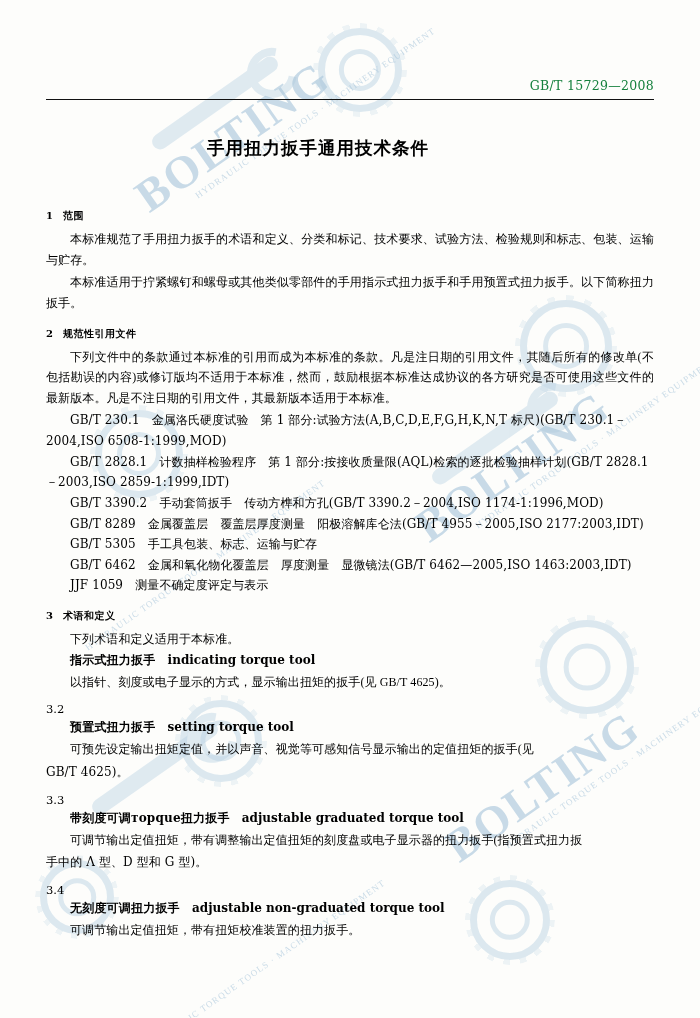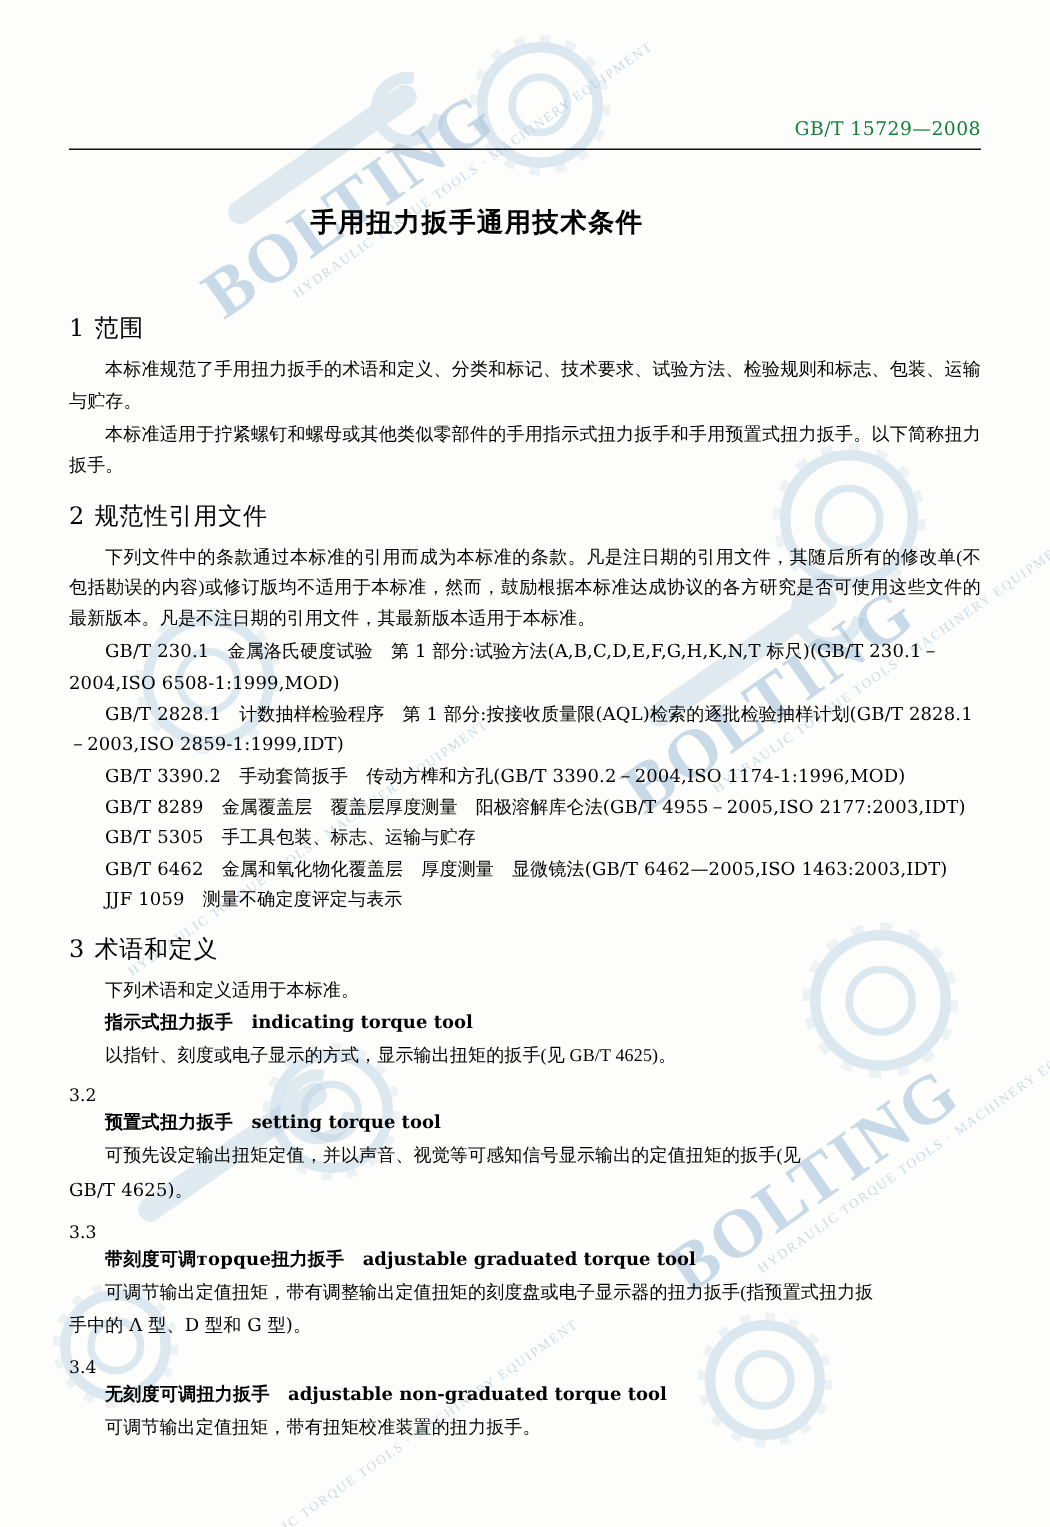--- a/index.html
+++ b/index.html
@@ -126,22 +126,22 @@
     color: #000;
   }
   .body {
     position: absolute;
     top: 196px;
     left: 46px;
     width: 608px;
     color: #000;
   }
   .sec-h {
-    font-size: 16px;
-    font-weight: normal;
+    font-size: 10px;
+    font-weight: bold;
     margin: 13px 0 6px 0;
     letter-spacing: .5px;
   }
   .sec-h .num {
     display: inline-block;
     min-width: 17px;
   }
   .num-h {
     font-size: 11.5px;
     font-weight: normal;

